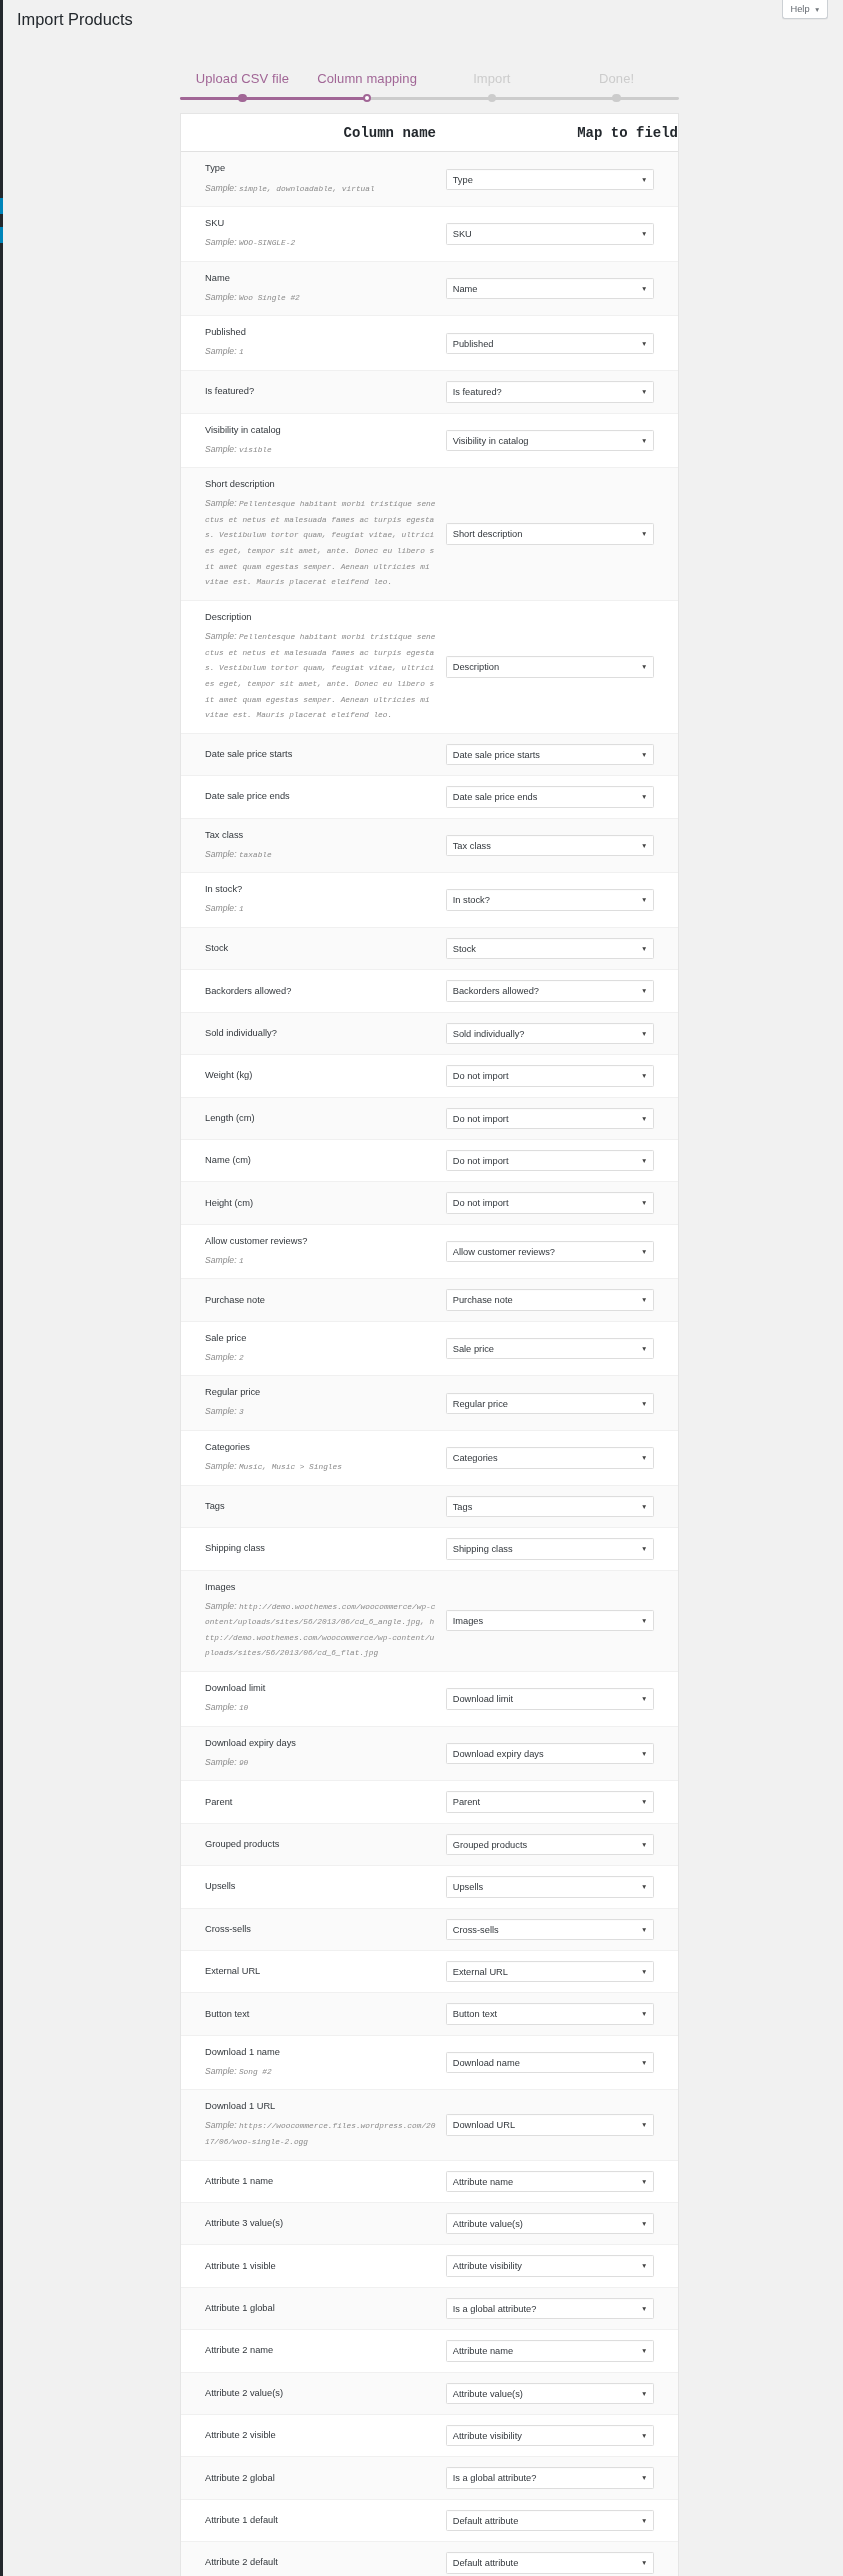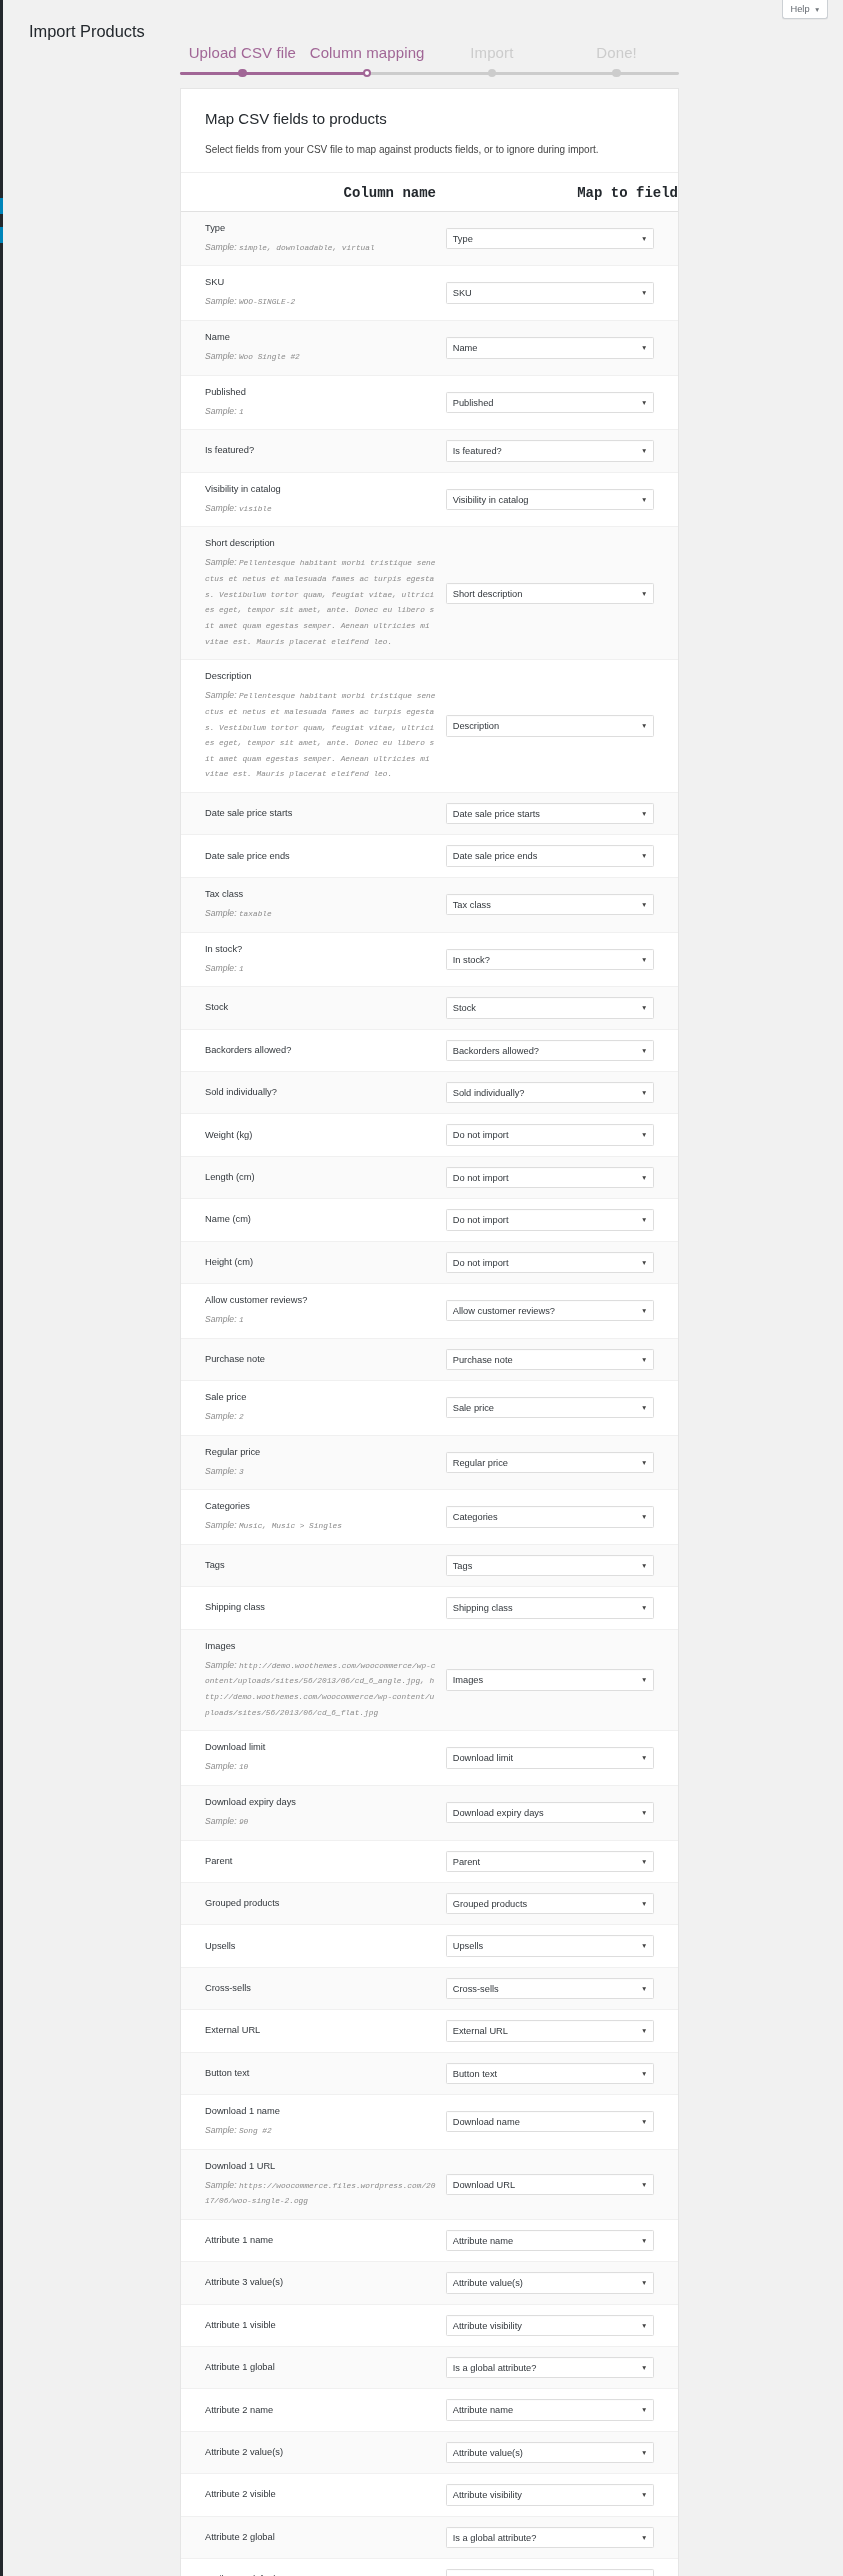--- a/index.html
+++ b/index.html
@@ -62,21 +62,21 @@
 
   
   .page-title {
     position: absolute;
     left: 17px;
     top: 8.6px;
     font-size: 16.4px;
     font-weight: 400;
     color: #23282d;
     line-height: 1.3;
-    margin: 12px;
+    margin: 0;
   }
 
   
   .wrap {
     width: 844px;
     padding-top: 44px;
     box-sizing: border-box;
   }
 
   
@@ -85,24 +85,25 @@
     margin: 0 0 0 180px;
     position: relative;
   }
   .step-labels {
     display: flex;
     width: 499px;
   }
   .step-label {
     flex: 1 1 0;
     text-align: center;
-    font-size: 15px;
+    font-size: 13px;
     color: #ccc;
     padding-bottom: 7.1px;
     letter-spacing: 0.1px;
+    margin-top: 27px;
   }
   .step-label.done, .step-label.current {
     color: #a16696;
   }
   .step-track {
     position: relative;
     height: 10px;
     width: 499px;
   }
   .step-track .bar {
@@ -281,24 +282,20 @@
       <div class="bar"></div>
       <div class="bar-filled" style="width: 37.5%;"></div>
     <div class="step-dot done" style="left: 12.5%;"></div>
         <div class="step-dot current" style="left: 37.5%;"></div>
         <div class="step-dot" style="left: 62.5%;"></div>
         <div class="step-dot" style="left: 87.5%;"></div>
       </div>
   </div>
 
   <div class="card">
-    <div class="card-head">
-      <h2>Map CSV fields to products</h2>
-      <p>Select fields from your CSV file to map against products fields, or to ignore during import.</p>
-    </div>
 
     <table class="mapping">
       <colgroup>
           <col class="c1">
           <col class="c2">
         </colgroup>
       <thead>
         <tr>
           <th>Column name</th>
           <th class="col-right">Map to field</th>

